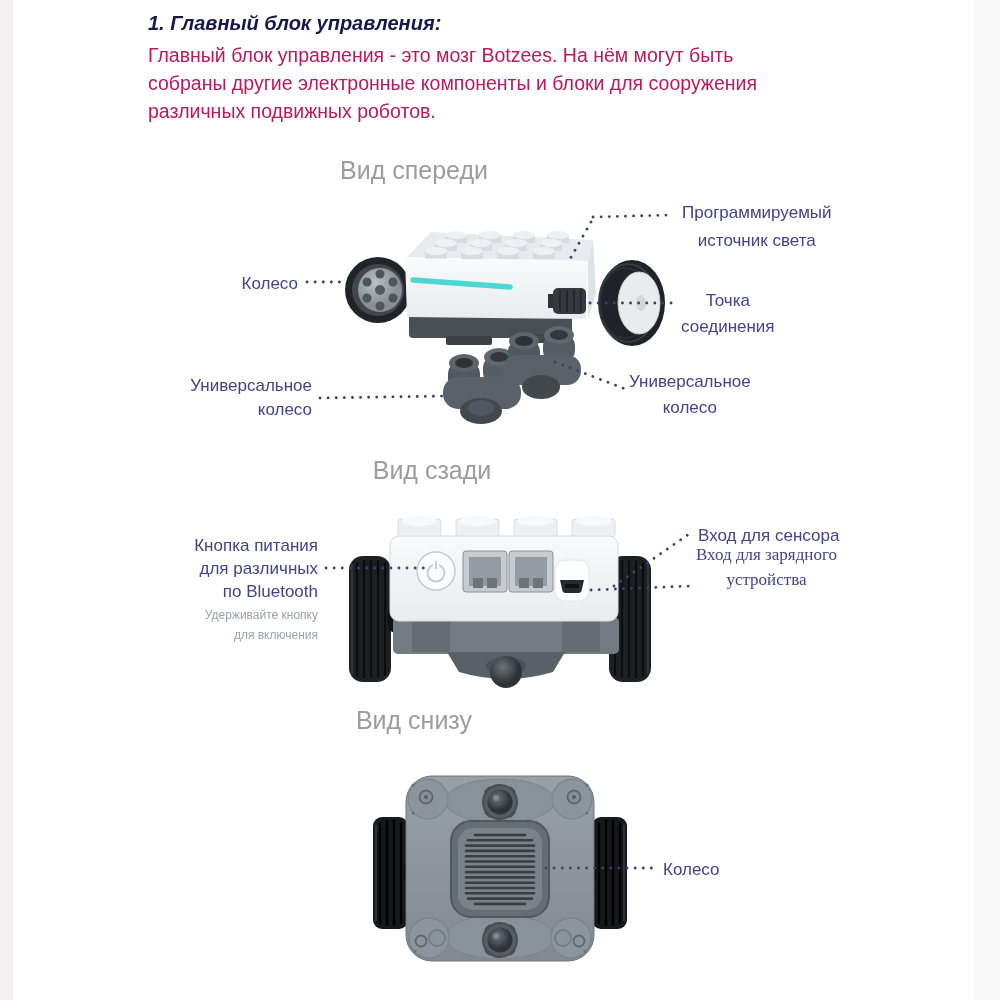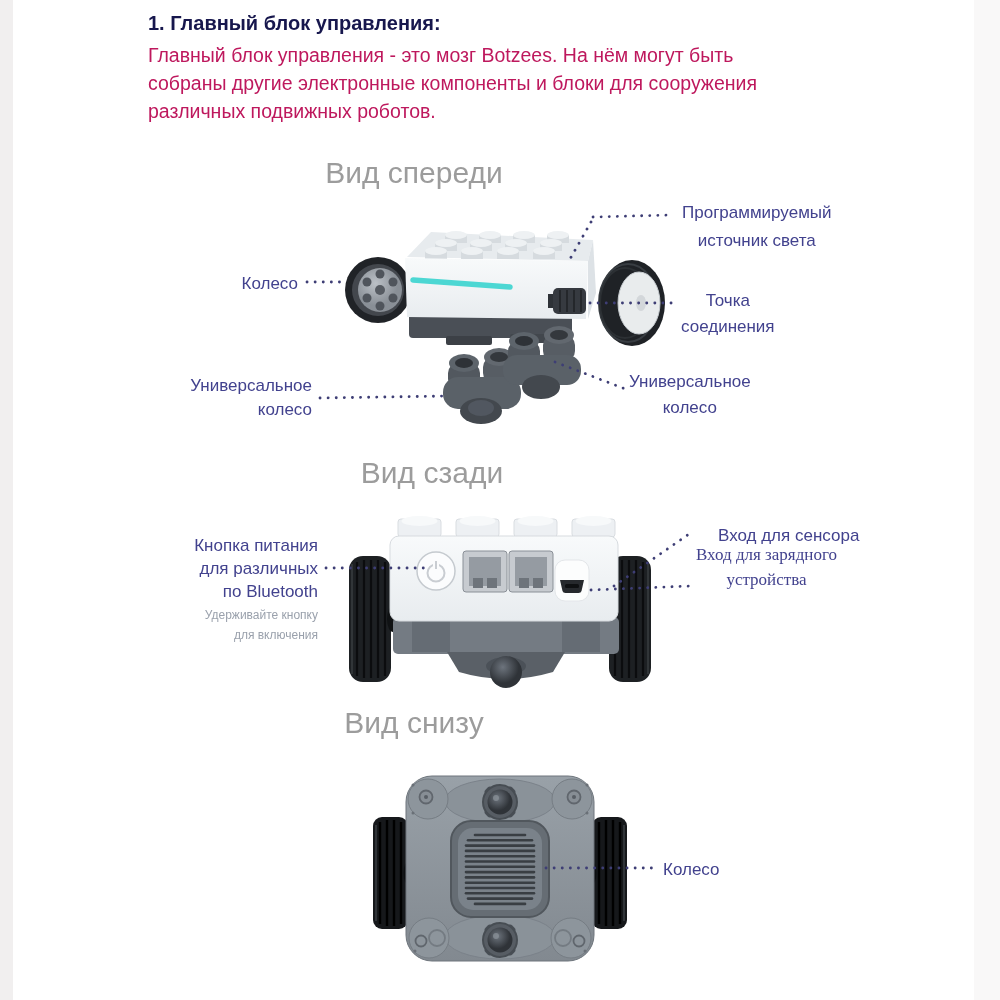--- a/index.html
+++ b/index.html
@@ -7,31 +7,31 @@
     position:relative;width:1000px;height:1000px;margin:0 auto;
     background:#ffffff;overflow:hidden;
     font-family:"Liberation Sans","DejaVu Sans",sans-serif;
   }
   .edge{position:absolute;top:0;height:1000px;}
   .edge-left{left:0;width:13px;background:#f1efef;}
   .edge-right{right:0;width:26px;background:#f9f8f8;}
 
   .doc-title{
     position:absolute;left:148px;top:12px;
-    font-size:20px;font-weight:bold;color:#17174d;white-space:nowrap;
+    font-size:20px;font-weight:bold;color:#17174d;white-space:nowrap;font-style:italic;
   }
   .doc-paragraph{
     position:absolute;left:148px;top:41px;
     font-size:19.5px;line-height:28px;color:#be185d;
   }
   .doc-paragraph .line{display:block;white-space:nowrap;}
 
   .view-heading{
     position:absolute;left:0;width:828px;text-align:center;
-    font-size:30px;font-weight:400;color:#9c9c9c;white-space:nowrap;
+    font-size:25px;font-weight:400;color:#9c9c9c;white-space:nowrap;
   }
   .vh-front{top:156px;}
   .vh-rear{top:456px;margin-left:18px;}
   .vh-bottom{top:706px;}
 
   .figure{position:absolute;}
   .fig-front{left:150px;top:195px;width:700px;height:240px;}
   .fig-rear{left:150px;top:500px;width:700px;height:200px;}
   .fig-bottom{left:300px;top:755px;width:400px;height:235px;}
 
@@ -41,21 +41,21 @@
   .callout .line{display:block;white-space:nowrap;}
   .callout.right{text-align:right;}
 
   .lbl-light{left:682px;top:199px;line-height:28px;}
   .lbl-wheel{left:168px;top:271px;width:130px;}
   .lbl-connection{left:681px;top:288px;}
   .lbl-universal-left{left:152px;top:374px;width:160px;line-height:24px;}
   .lbl-universal-right{left:629px;top:369px;}
   .lbl-power{left:158px;top:534px;width:160px;line-height:23px;}
   .lbl-power-note{left:158px;top:605px;width:160px;line-height:20px;font-size:12px;color:#9aa1ac;}
-  .lbl-sensor{left:718px;top:523px;}
+  .lbl-sensor{left:698px;top:523px;}
   .lbl-charger{left:696px;top:542px;line-height:25px;font-family:Liberation Serif, serif;}
   .lbl-speaker{left:663px;top:857px;}
 
   .leader{stroke:#3e3e75;stroke-width:2.8;stroke-linecap:round;stroke-dasharray:0.1 8;fill:none;}
 </style>
 </head>
 <body>
 
 <div class="page">
   <div class="edge edge-left"></div>

